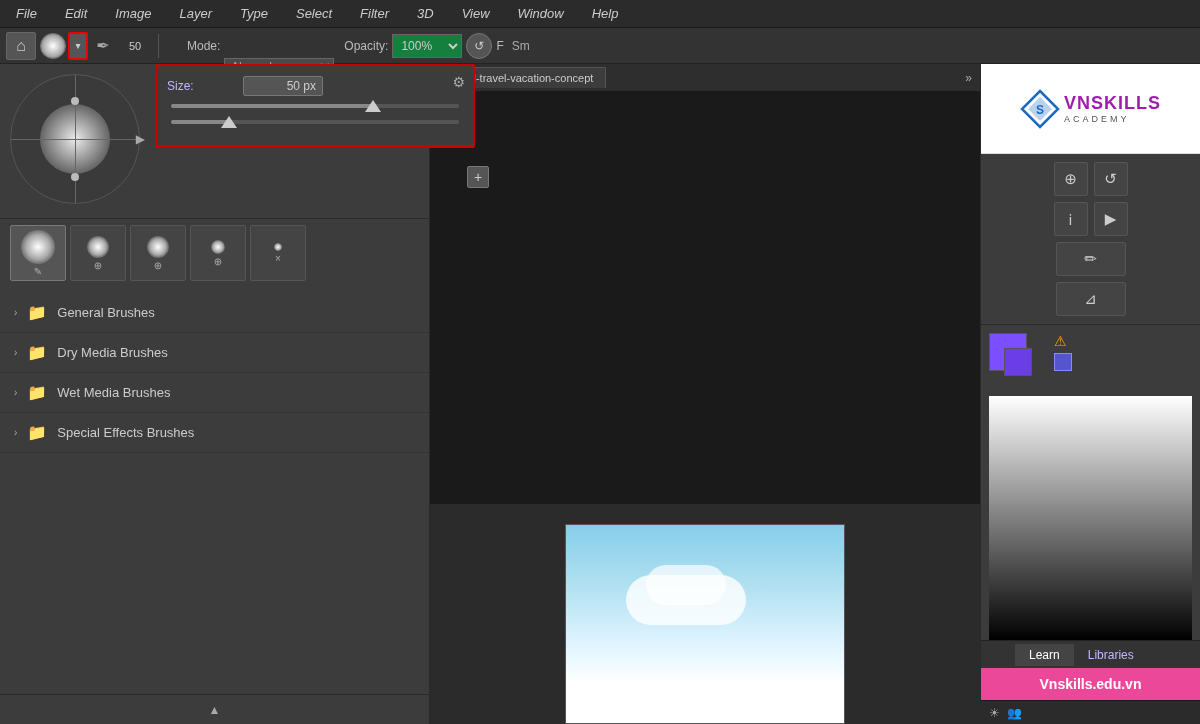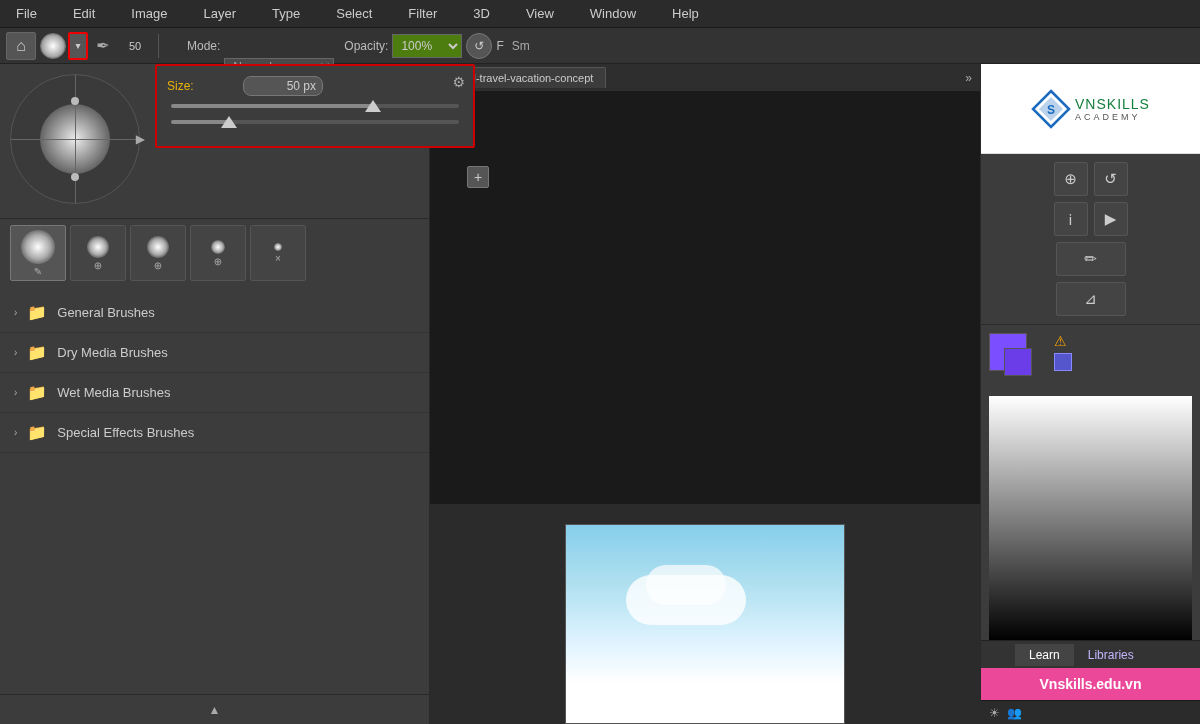--- a/index.html
+++ b/index.html
@@ -15,22 +15,23 @@
     }
 
     
     #menu-bar {
       width: 100%;
       height: 28px;
       background: #2b2b2b;
       display: flex;
       align-items: center;
       padding: 0 8px;
-      gap: 20px;
+      gap: 12px;
       border-bottom: 1px solid #1a1a1a;
+      font-style: italic;
     }
     .menu-item {
       padding: 3px 8px;
       color: #ccc;
       font-size: 13px;
       cursor: pointer;
       border-radius: 2px;
     }
 
     
@@ -110,21 +111,21 @@
       min-width: 110px;
       margin-top: 42px;
     }
     .opacity-label {
       color: #bbb;
       font-size: 12px;
       margin-left: 6px;
     }
     .opacity-select {
       height: 24px;
-      background: #4d7c0f;
+      background: #15803d;
       border: 1px solid #666;
       color: #ccc;
       font-size: 12px;
       padding: 0 4px;
       cursor: pointer;
       width: 70px;
     }
     .round-btn {
       width: 26px;
       height: 26px;
@@ -172,33 +173,33 @@
       z-index: 10;
       padding: 10px;
     }
     .popup-row {
       display: flex;
       align-items: center;
       margin-bottom: 8px;
       gap: 6px;
     }
     .popup-label {
-      color: #eab308;
+      color: #c4b5fd;
       font-size: 12px;
       width: 70px;
     }
     .popup-value-box {
       background: #555;
       border: 1px solid #777;
       color: #ccc;
       font-size: 12px;
       padding: 2px 6px;
       width: 80px;
       text-align: right;
-      border-radius: 8px;
+      border-radius: 2px;
     }
     .slider-container {
       padding: 0 4px;
       margin-bottom: 12px;
     }
     .slider-track {
       width: 100%;
       height: 4px;
       background: linear-gradient(to right, #888 0%, #888 70%, #555 70%);
       border-radius: 2px;
@@ -513,23 +514,23 @@
     #logo-area {
       height: 90px;
       background: #fff;
       display: flex;
       align-items: center;
       justify-content: center;
       flex-direction: column;
       border-bottom: 1px solid #ddd;
     }
     .logo-text {
-      font-size: 14px;
-      font-weight: normal;
-      color: #15803d;
+      font-size: 18px;
+      font-weight: bold;
+      color: #a21caf;
       letter-spacing: 1px;
     }
     .logo-sub {
       font-size: 9px;
       color: #555;
       letter-spacing: 3px;
     }
 
     
     #right-tabs {

